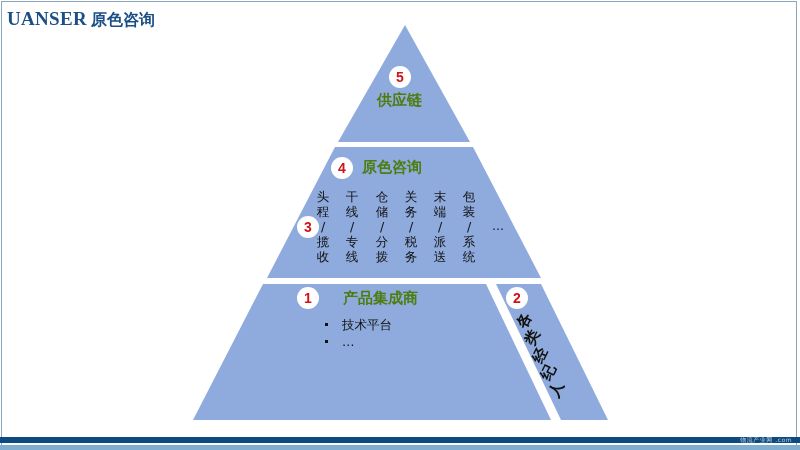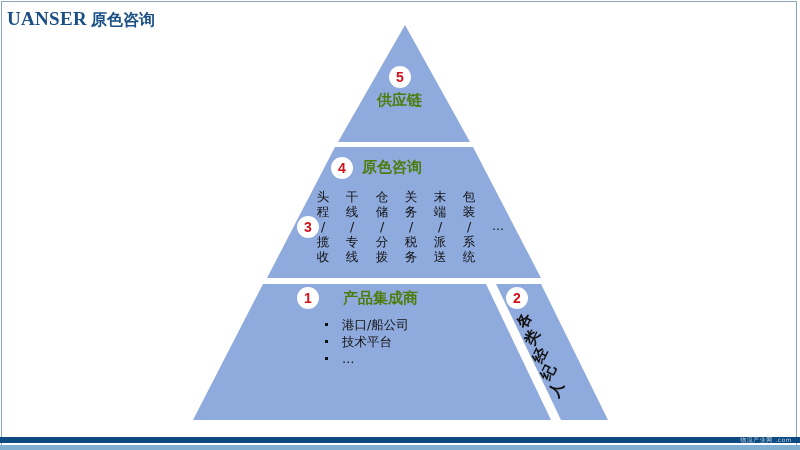--- a/index.html
+++ b/index.html
@@ -94,21 +94,20 @@
     <span>装</span>
     <span>/</span>
     <span>系</span>
     <span>统</span>
 </div>
 <div class="ellipsis" style="left:492px;top:219px;">…</div>
 
 <div class="badge" style="left:297px;top:287px;">1</div>
 <div class="title" style="left:343px;top:289px;">产品集成商</div>
 <ul class="list">
-  <li>港口/船公司</li>
   <li>技术平台</li>
   <li>…</li>
 </ul>
 
 <div class="badge" style="left:506px;top:287px;">2</div>
 <div class="broker-text">
   <span style="left:3px;top:5px;">各</span>
   <span style="left:11px;top:22px;">类</span>
   <span style="left:19px;top:40px;">经</span>
   <span style="left:27px;top:57px;">纪</span>

